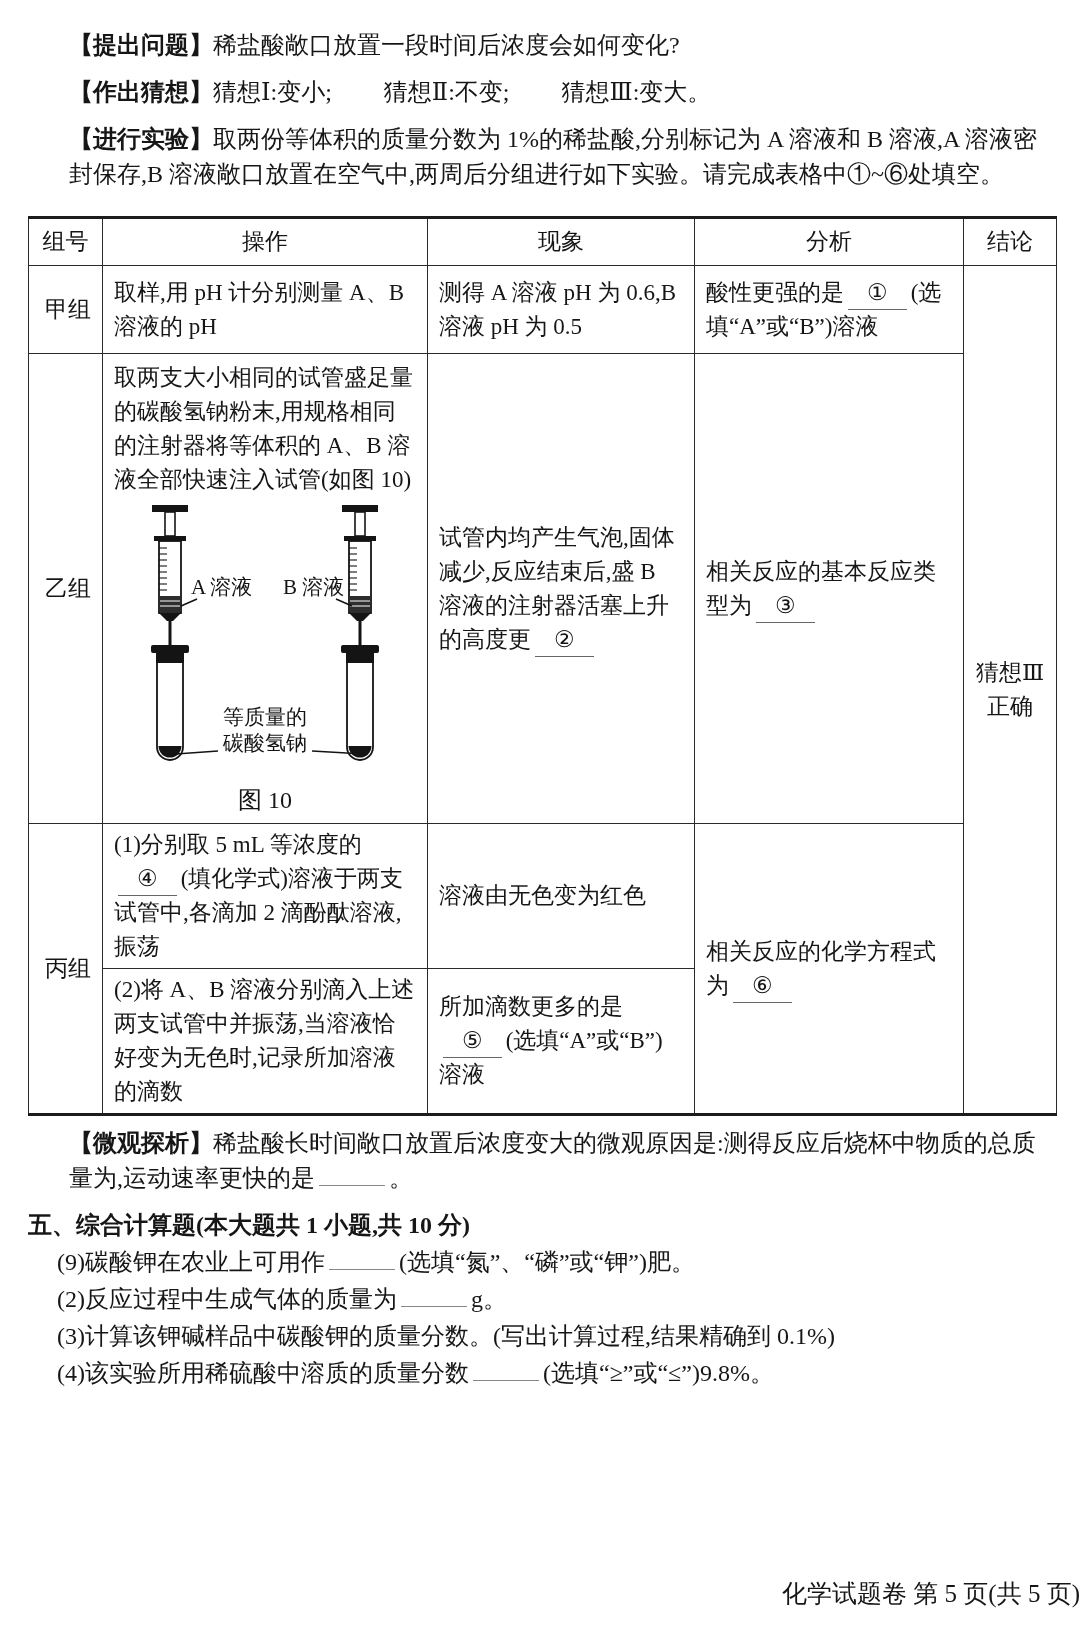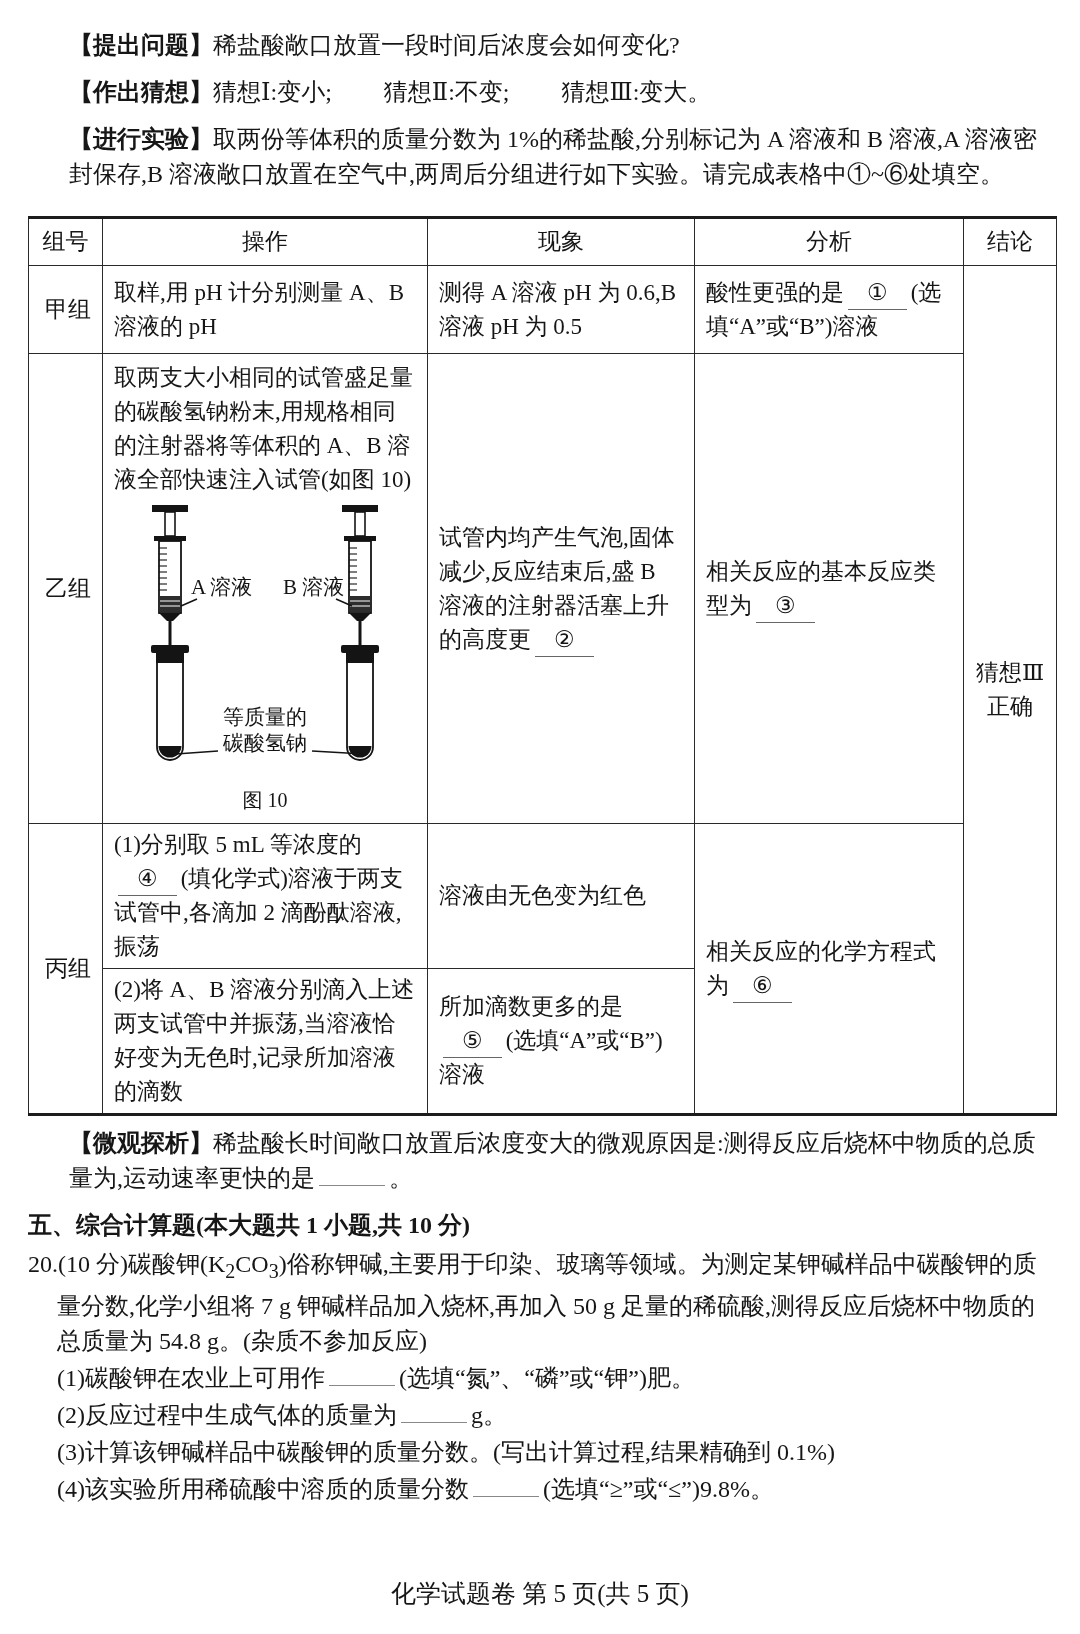--- a/index.html
+++ b/index.html
@@ -42,29 +42,29 @@
     border:1px solid #2a2a2a; padding:4px 11px;
     vertical-align:middle; font-weight:400;
   }
   table.exp th { text-align:center; height:42px; padding:2px 2px; }
   td.c-group { text-align:right; padding:2px 2px; }
   td.c-op { vertical-align:top; padding-top:8px; }
   td.mid { vertical-align:middle; }
   td.c-concl { text-align:center; padding:2px 2px; }
 
   .figure-wrap { margin-top:6px; text-align:center; }
-  .figure-caption { text-align:center; font-size:20px; margin-top:2px; }
+  .figure-caption { text-align:center; font-size:24px; margin-top:2px; }
   svg text { font-size:21px; fill:#141414; font-family:inherit; }
 
   
   .section-heading { font-weight:700; margin:8px 0 0 0; }
   .q20-items p { margin:2px 0 0 0; }
   .footer {
     position:absolute; left:0; right:0; top:1576px;
-    text-align:center; font-size:25px;
+    text-align:right; font-size:25px;
   }
 </style>
 </head>
 <body>
 
 <div class="page">
 
 
   <p class="sub-block"><span class="blabel">【提出问题】</span><span>稀盐酸敞口放置一段时间后浓度会如何变化?</span></p>
 
@@ -186,24 +186,23 @@
       <td>(2)将 A、B 溶液分别滴入上述两支试管中并振荡,当溶液恰好变为无色时,记录所加溶液的滴数</td>
       <td><span>所加滴数更多的是</span><span class="blk">⑤</span><span>(选填“A”或“B”)溶液</span></td>
     </tr>
   </tbody>
     </table>
 
   <p class="sub-block" style="margin-top:10px"><span class="blabel">【微观探析】</span><span>稀盐酸长时间敞口放置后浓度变大的微观原因是:测得反应后烧杯中物质的总质量为,运动速率更快的是</span><span class="blk-empty"></span><span>。</span></p>
 
   <p class="section-heading">五、综合计算题(本大题共 1 小题,共 10 分)</p>
 
-  <p class="qblock" style="margin-top:4px"><span class="qnum">20.</span><span>(10 分)碳酸钾(K</span><sub>2</sub><span>CO</span><sub>3</sub><span>)俗称钾碱,主要用于印染、玻璃等领域。为测定某钾碱样品中碳酸钾的质量分数,化学小组将 7 g 钾碱样品加入烧杯,再加入 50 g 足量的稀硫酸,测得反应后烧杯中物质的总质量为 54.8 g。(杂质不参加反应)</span></p>
 
   <div class="q20-items">
-    <p class="sub-block"><span>(1)碳酸钾在农业上可用作</span><span class="blk-empty"></span><span>(选填“氮”、“磷”或“钾”)肥。</span></p>
+    <p class="sub-block"><span>(9)碳酸钾在农业上可用作</span><span class="blk-empty"></span><span>(选填“氮”、“磷”或“钾”)肥。</span></p>
     <p class="sub-block"><span>(2)反应过程中生成气体的质量为</span><span class="blk-empty"></span><span>g。</span></p>
     <p class="sub-block">(3)计算该钾碱样品中碳酸钾的质量分数。(写出计算过程,结果精确到 0.1%)</p>
     <p class="sub-block"><span>(4)该实验所用稀硫酸中溶质的质量分数</span><span class="blk-empty"></span><span>(选填“≥”或“≤”)9.8%。</span></p>
   </div>
 
 </div>
 
 <div class="footer">化学试题卷 第 5 页(共 5 页)</div>
 
 </body></html>

